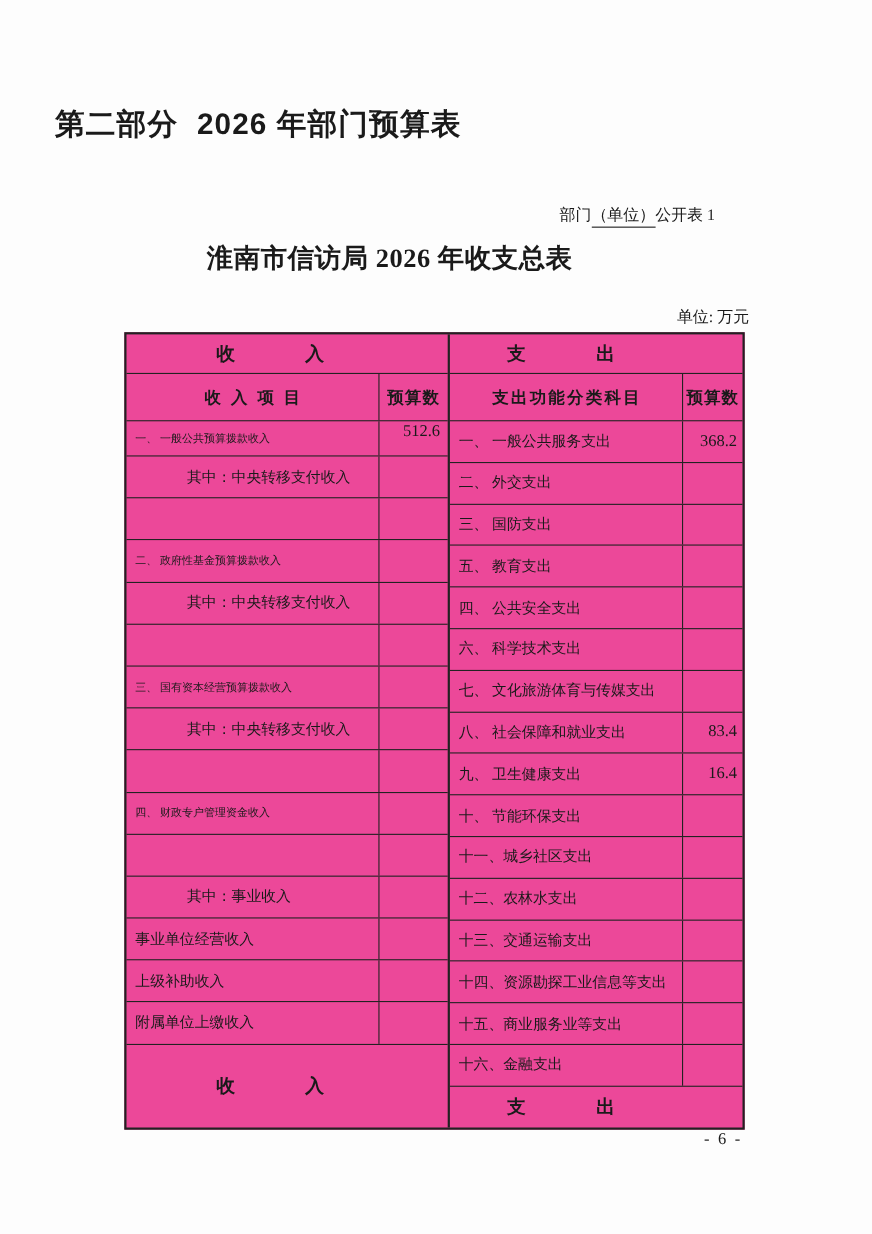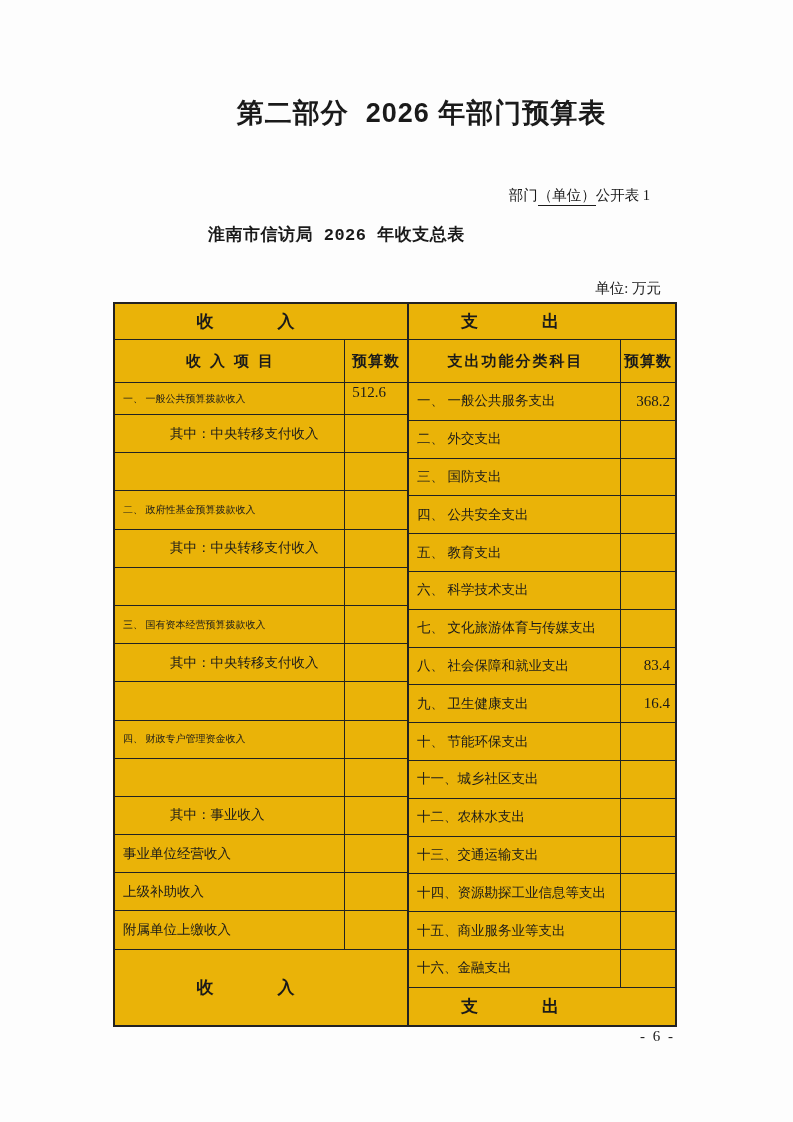--- a/index.html
+++ b/index.html
@@ -10,52 +10,51 @@
       width: 793px; height: 1122px;
       background: #fdfdfd;
       color: #1a1a1a;
       font-family: "Liberation Serif", "DejaVu Serif", serif;
       overflow: hidden;
     }
 
     
     .doc-title {
       position: absolute; top: 97px; left: 50px; width: 743px;
-      text-align: center;
       font-family: "Liberation Sans", "DejaVu Sans", sans-serif;
       font-weight: 700; font-size: 27px; line-height: 32px;
       letter-spacing: 1px; white-space: pre;
     }
     .form-label {
       position: absolute; top: 186px; right: 143px;
       font-size: 14.5px; white-space: pre;
     }
     .form-label .u-seg { border-bottom: 1px solid #1a1a1a; padding-bottom: 2px; }
     .table-title {
-      position: absolute; top: 221px; left: 208px;
-      font-family: Liberation Mono, monospace;
-      font-weight: 700; font-size: 17px; line-height: 30px;
+      position: absolute; top: 221px; left: 188px;
+      font-family: Liberation Serif, serif;
+      font-weight: 700; font-size: 24px; line-height: 30px;
       letter-spacing: 0.5px; white-space: pre;
     }
     .unit-note {
-      position: absolute; top: 279px; right: 132px;
+      position: absolute; top: 279px; right: 112px;
       font-size: 14.5px; white-space: pre;
     }
     .page-number {
       position: absolute; top: 1028px; right: 118px;
       font-size: 15px; letter-spacing: 2px;
     }
 
     
     .budget-table {
       position: absolute; top: 302px; left: 113px;
       width: 564px; height: 725px;
       border: 2px solid #222;
       display: flex;
-      background: #eab308;
+      background: #ec4899;
     }
     .half { display: flex; flex-direction: column; }
     .half.income { width: 294px; border-right: 2px solid #222; }
     .half.expense { flex: 1; }
 
     .sec-row, .head-row, .trow { flex-shrink: 0; border-bottom: 1px solid #222; }
 
     .sec-row { height: 36px; display: flex; align-items: center; justify-content: center; }
     .sec-label { font-weight: 700; font-size: 17px; white-space: nowrap; }
     .spread { letter-spacing: 64px; }
@@ -80,21 +79,21 @@
       border-right: 1px solid #222;
       display: flex; align-items: center;
       padding-left: 8px; white-space: nowrap; overflow: visible;
     }
     .income .cell.item { width: 230px; font-size: 10px; }
     .expense .cell.item { width: 212px; font-size: 13.5px; }
     .income .cell.item[data-indent="1"] { padding-left: 55px; font-size: 13.5px; }
     .income .cell.item[data-indent="2"] { font-size: 13.5px; }
     .cell.num {
       flex: 1; display: flex; align-items: center; justify-content: flex-end;
-      padding-right: 21px; font-size: 15px;
+      padding-right: 7px; font-size: 15px;
     }
     .cell.num.v-top { align-items: flex-start; padding-top: 1px; }
     .expense .cell.num { padding-right: 5px; }
 
     .foot-row { flex: 1; display: flex; align-items: center; justify-content: center; }
   </style>
 </head>
 <body>
 
 <div class="page">
@@ -203,25 +202,25 @@
       </div>
       <div class="trow">
         <div class="cell item">二、 外交支出</div>
         <div class="cell num"></div>
       </div>
       <div class="trow">
         <div class="cell item">三、 国防支出</div>
         <div class="cell num"></div>
       </div>
       <div class="trow">
+        <div class="cell item">五、 教育支出</div>
+        <div class="cell num"></div>
+      </div>
+      <div class="trow">
         <div class="cell item">四、 公共安全支出</div>
-        <div class="cell num"></div>
-      </div>
-      <div class="trow">
-        <div class="cell item">五、 教育支出</div>
         <div class="cell num"></div>
       </div>
       <div class="trow">
         <div class="cell item">六、 科学技术支出</div>
         <div class="cell num"></div>
       </div>
       <div class="trow">
         <div class="cell item">七、 文化旅游体育与传媒支出</div>
         <div class="cell num"></div>
       </div>

